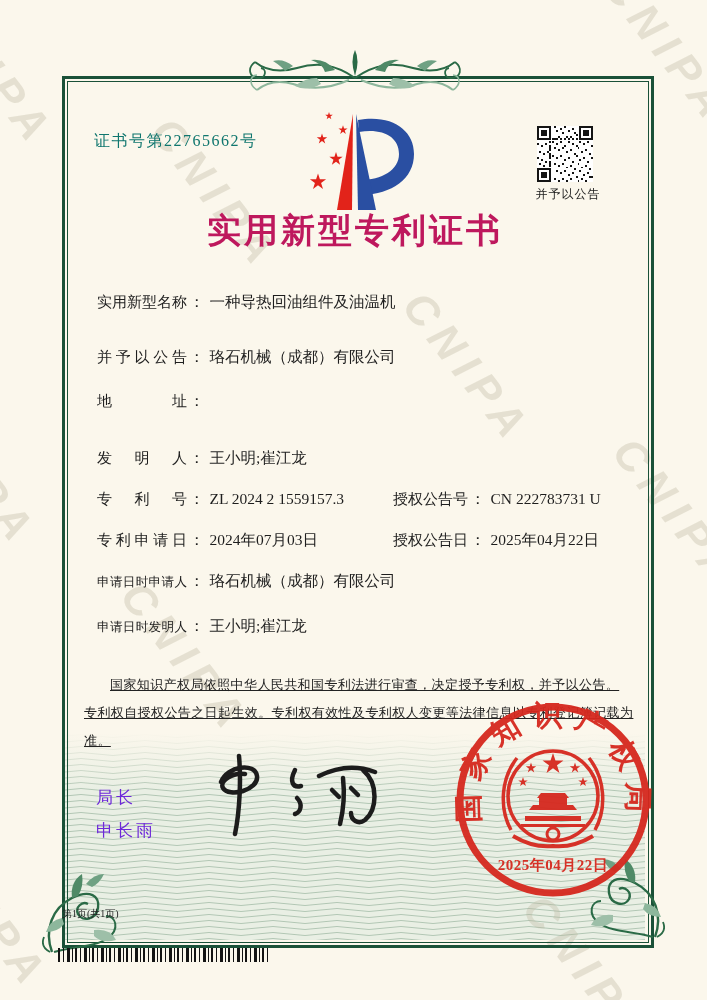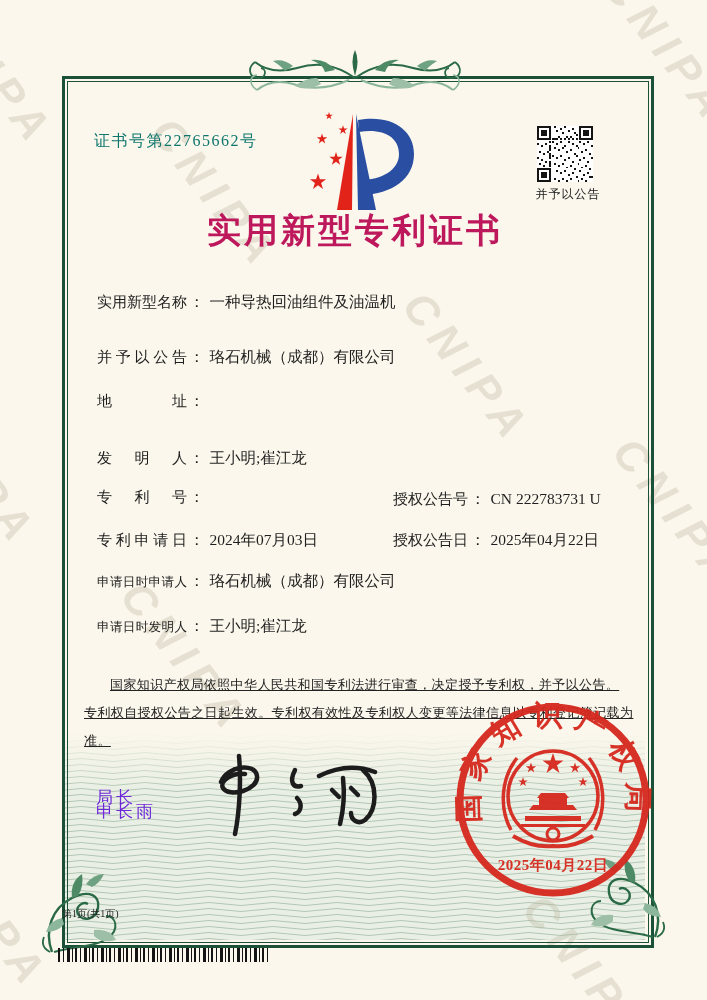--- a/index.html
+++ b/index.html
@@ -33,21 +33,21 @@
   .fvalue{flex:none;max-width:438px;line-height:24px;}
   .row-right{left:393px;text-align:right;}
   .rlabel{flex:none;font-size:15px;}
   
   .statement{position:absolute;left:84px;top:671px;width:560px;font-size:13px;
              line-height:28px;color:#222;z-index:2;letter-spacing:0.4px;text-decoration:underline;}
   .statement .ind{text-indent:26px;}
   
   .post{position:absolute;left:96px;top:786px;font-family:"Liberation Sans","DejaVu Sans",sans-serif;
         font-size:17px;letter-spacing:3px;color:#6d28d9;z-index:2;}
-  .post2{top:800px;}
+  .post2{top:819px;}
   .sig{position:absolute;left:193px;top:744px;z-index:2;}
   .seal{position:absolute;left:451px;top:698px;z-index:3;opacity:0.95;}
   
   .page-footer{position:absolute;left:62px;top:907px;width:586px;text-align:left;
                font-size:10px;color:#222;z-index:2;}
   .barcode{position:absolute;left:58px;top:948px;width:212px;height:14px;z-index:2;
     background-image:repeating-linear-gradient(90deg,
       #141414 0,#141414 2px,transparent 2px,transparent 5px,
       #141414 5px,#141414 6px,transparent 6px,transparent 9px,
       #141414 9px,#141414 12px,transparent 12px,transparent 14px,
@@ -177,20 +177,21 @@
   <span class="colon">：</span>
 </div>
 <div class="row" style="top:446px">
   <span class="flabel">发明人</span>
   <span class="colon">：</span>
   <span class="fvalue">王小明;崔江龙</span>
 </div>
 <div class="row" style="top:487px">
   <span class="flabel">专利号</span>
   <span class="colon">：</span>
+  <span class="fvalue">ZL 2024 2 1559157.3</span>
 </div>
 <div class="row row-right" style="top:487px">
   <span class="rlabel">授权公告号</span>
   <span class="colon">：</span>
   <span class="fvalue">CN 222783731 U</span>
 </div>
 <div class="row" style="top:528px">
   <span class="flabel">专利申请日</span>
   <span class="colon">：</span>
   <span class="fvalue">2024年07月03日</span>

